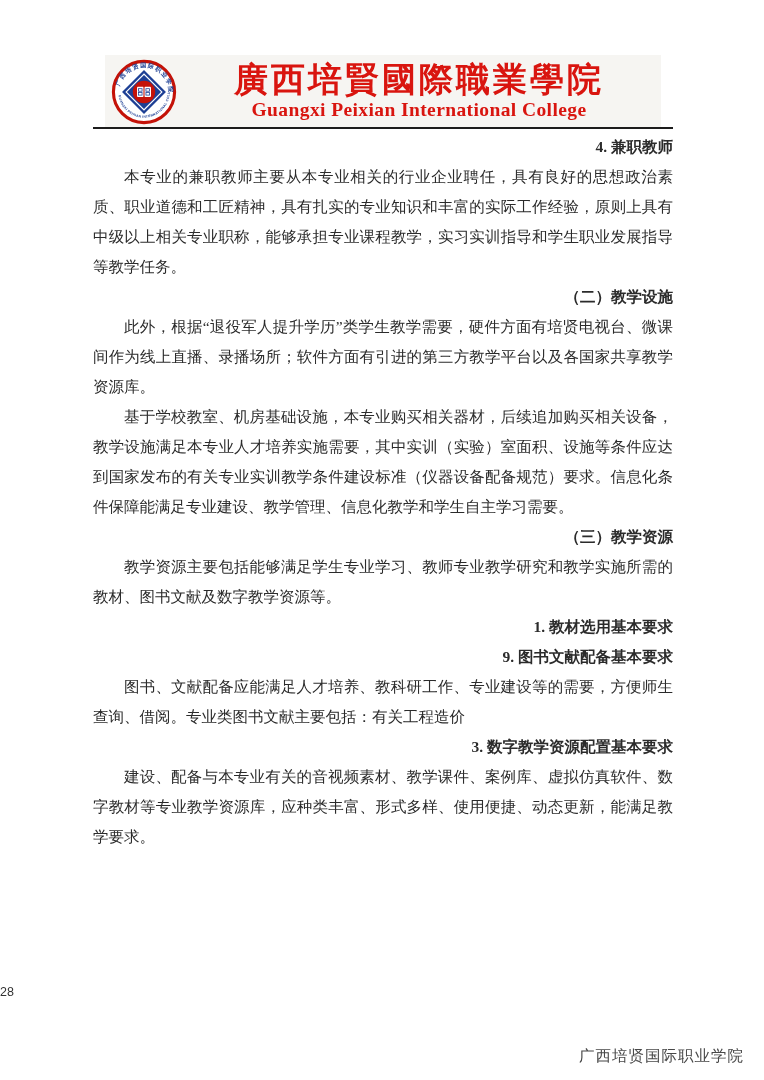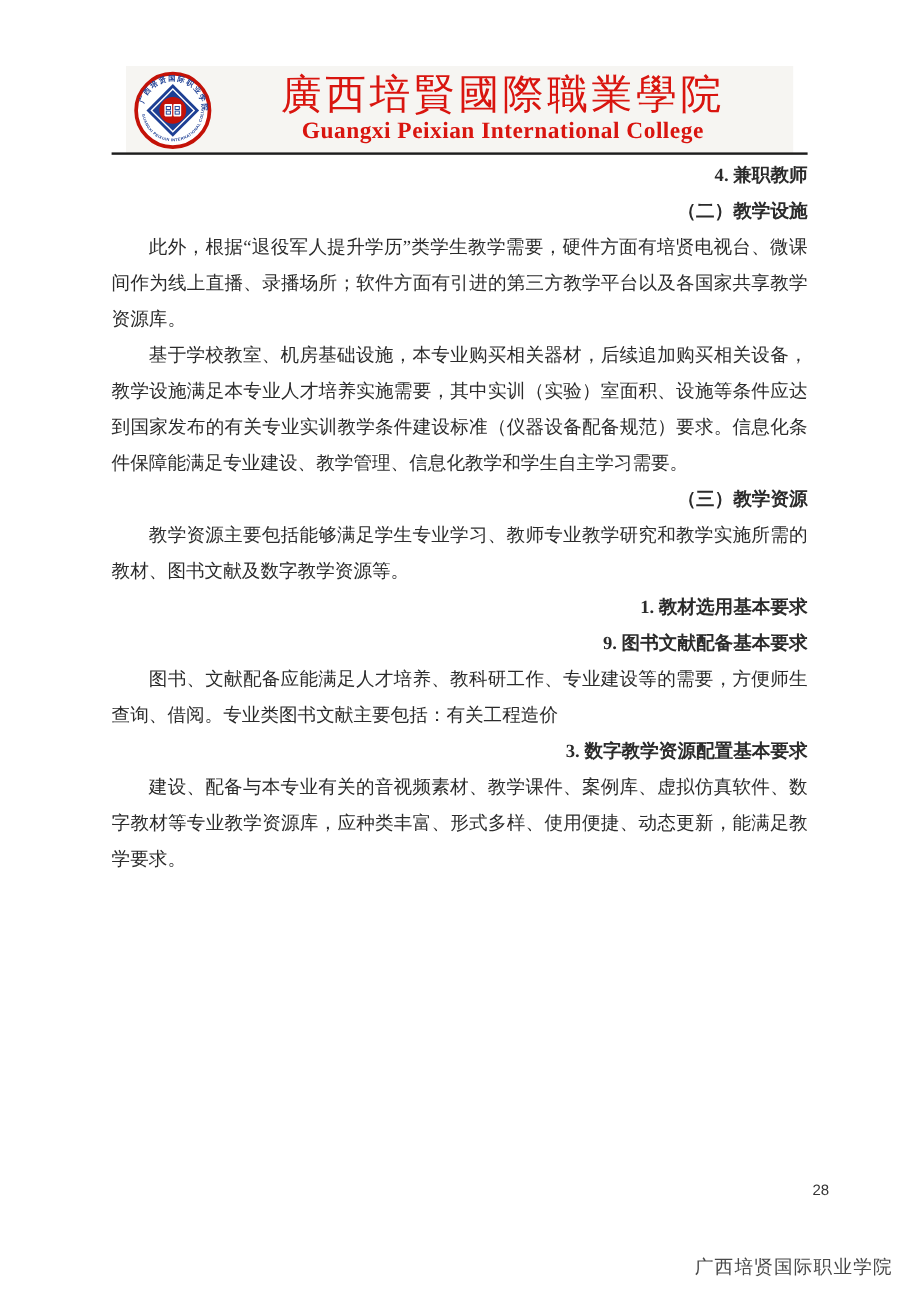--- a/index.html
+++ b/index.html
@@ -29,21 +29,21 @@
   .banner .titles {
     flex: 1 1 auto;
     display: flex;
     flex-direction: column;
     align-items: center;
     justify-content: center;
     line-height: 1;
   }
   .title-zh {
     font-size: 34px;
-    font-weight: normal;
+    font-weight: bold;
     color: #d9150f;
     letter-spacing: 3px;
     white-space: nowrap;
   }
   .title-en {
     margin-top: 3px;
     font-size: 19.5px;
     font-weight: bold;
     color: #d9150f;
     letter-spacing: 0.4px;
@@ -73,21 +73,21 @@
   .content .heading {
     font-weight: bold;
     text-align: right;
   }
 
   
   .page-number {
     position: absolute;
     left: 0; top: 985px;
     width: 691px;
-    text-align: right;
+    text-align: left;
     font-size: 12.5px;
     color: #333333;
     font-family: "Liberation Sans", "DejaVu Sans", sans-serif;
   }
   .watermark {
     position: absolute;
     right: 20px; top: 1046px;
     font-size: 15.5px;
     color: #484848;
     letter-spacing: 1px;
@@ -133,20 +133,21 @@
   <div class="titles">
     <div class="title-zh">廣西培賢國際職業學院</div>
     <div class="title-en">Guangxi Peixian International College</div>
   </div>
 </div>
 
 <div class="header-rule"></div>
 
 <div class="content">
     <div class="block heading">4. 兼职教师</div>
+    <div class="block paragraph">本专业的兼职教师主要从本专业相关的行业企业聘任，具有良好的思想政治素质、职业道德和工匠精神，具有扎实的专业知识和丰富的实际工作经验，原则上具有中级以上相关专业职称，能够承担专业课程教学，实习实训指导和学生职业发展指导等教学任务。</div>
     <div class="block heading">（二）教学设施</div>
     <div class="block paragraph">此外，根据“退役军人提升学历”类学生教学需要，硬件方面有培贤电视台、微课间作为线上直播、录播场所；软件方面有引进的第三方教学平台以及各国家共享教学资源库。</div>
     <div class="block paragraph">基于学校教室、机房基础设施，本专业购买相关器材，后续追加购买相关设备，教学设施满足本专业人才培养实施需要，其中实训（实验）室面积、设施等条件应达到国家发布的有关专业实训教学条件建设标准（仪器设备配备规范）要求。信息化条件保障能满足专业建设、教学管理、信息化教学和学生自主学习需要。</div>
     <div class="block heading">（三）教学资源</div>
     <div class="block paragraph">教学资源主要包括能够满足学生专业学习、教师专业教学研究和教学实施所需的教材、图书文献及数字教学资源等。</div>
     <div class="block heading">1. 教材选用基本要求</div>
     <div class="block heading">9. 图书文献配备基本要求</div>
     <div class="block paragraph">图书、文献配备应能满足人才培养、教科研工作、专业建设等的需要，方便师生查询、借阅。专业类图书文献主要包括：有关工程造价</div>
     <div class="block heading">3. 数字教学资源配置基本要求</div>
     <div class="block paragraph">建设、配备与本专业有关的音视频素材、教学课件、案例库、虚拟仿真软件、数字教材等专业教学资源库，应种类丰富、形式多样、使用便捷、动态更新，能满足教学要求。</div>

